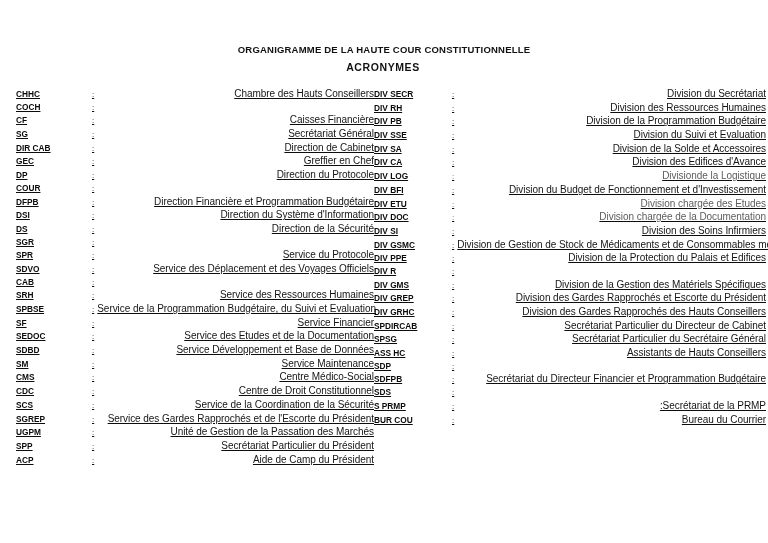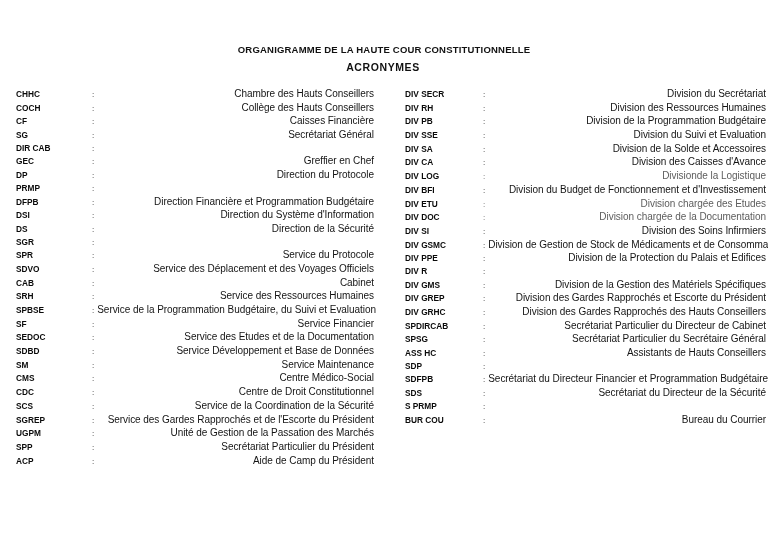--- a/index.html
+++ b/index.html
@@ -37,20 +37,21 @@
     letter-spacing: 0.6px;
     color: #111;
     margin: 6px 2px 0 0;
   }
   .columns {
     display: flex;
     margin-top: 16px;
     padding: 0 14px 0 16px;
     box-sizing: border-box;
     align-items: flex-start;
+    text-decoration: underline;
   }
   .col {
     display: block;
   }
   .col-left {
     width: 358px;
     flex: 0 0 358px;
   }
   .col-right {
     width: 392px;
@@ -63,21 +64,21 @@
     margin-bottom: 3.6px;
     white-space: nowrap;
   }
   .abbr {
     font-size: 8.3px;
     font-weight: bold;
     color: #0a0a0a;
     flex: 0 0 auto;
   }
   .col-left .abbr { width: 76px; }
-  .col-right .abbr { width: 78px; padding-left: 31px; }
+  .col-right .abbr { width: 78px; }
   .sep {
     font-size: 8.1px;
     color: #1a1a1a;
     flex: 0 0 auto;
     padding-right: 3px;
   }
   .def {
     font-size: 10px;
     color: #141414;
     flex: 1 1 auto;
@@ -104,48 +105,48 @@
     <div class="col col-left">
 
       <div class="row">
         <span class="abbr">CHHC</span>
         <span class="sep">:</span>
         <span class="def">Chambre des Hauts Conseillers</span>
       </div>
       <div class="row">
         <span class="abbr">COCH</span>
         <span class="sep">:</span>
-        <span class="def">Collège des Hauts Conseillers</span>
       </div>
       <div class="row">
         <span class="abbr">CF</span>
         <span class="sep">:</span>
         <span class="def">Caisses Financière</span>
       </div>
       <div class="row">
         <span class="abbr">SG</span>
         <span class="sep">:</span>
         <span class="def">Secrétariat Général</span>
       </div>
       <div class="row">
         <span class="abbr">DIR CAB</span>
         <span class="sep">:</span>
+        <span class="def">Direction de Cabinet</span>
       </div>
       <div class="row">
         <span class="abbr">GEC</span>
         <span class="sep">:</span>
         <span class="def">Greffier en Chef</span>
       </div>
       <div class="row">
         <span class="abbr">DP</span>
         <span class="sep">:</span>
         <span class="def">Direction du Protocole</span>
       </div>
       <div class="row">
-        <span class="abbr">PRMP</span>
+        <span class="abbr">COUR</span>
         <span class="sep">:</span>
       </div>
       <div class="row">
         <span class="abbr">DFPB</span>
         <span class="sep">:</span>
         <span class="def">Direction Financière et Programmation Budgétaire</span>
       </div>
       <div class="row">
         <span class="abbr">DSI</span>
         <span class="sep">:</span>
@@ -166,21 +167,20 @@
         <span class="def">Service du Protocole</span>
       </div>
       <div class="row">
         <span class="abbr">SDVO</span>
         <span class="sep">:</span>
         <span class="def">Service des Déplacement et des Voyages Officiels</span>
       </div>
       <div class="row">
         <span class="abbr">CAB</span>
         <span class="sep">:</span>
-        <span class="def">Cabinet</span>
       </div>
       <div class="row">
         <span class="abbr">SRH</span>
         <span class="sep">:</span>
         <span class="def">Service des Ressources Humaines</span>
       </div>
       <div class="row">
         <span class="abbr">SPBSE</span>
         <span class="sep">:</span>
         <span class="def">Service de la Programmation Budgétaire, du Suivi et Evaluation</span>
@@ -266,21 +266,21 @@
         <span class="def">Division du Suivi et Evaluation</span>
       </div>
       <div class="row">
         <span class="abbr">DIV SA</span>
         <span class="sep">:</span>
         <span class="def">Division de la Solde et Accessoires</span>
       </div>
       <div class="row">
         <span class="abbr">DIV CA</span>
         <span class="sep">:</span>
-        <span class="def">Division des Caisses d'Avance</span>
+        <span class="def">Division des Edifices d'Avance</span>
       </div>
       <div class="row faint">
         <span class="abbr">DIV LOG</span>
         <span class="sep">:</span>
         <span class="def">Divisionde la Logistique</span>
       </div>
       <div class="row">
         <span class="abbr">DIV BFI</span>
         <span class="sep">:</span>
         <span class="def">Division du Budget de Fonctionnement et d'Investissement</span>
@@ -349,25 +349,25 @@
         <span class="sep">:</span>
       </div>
       <div class="row">
         <span class="abbr">SDFPB</span>
         <span class="sep">:</span>
         <span class="def">Secrétariat du Directeur Financier et Programmation Budgétaire</span>
       </div>
       <div class="row">
         <span class="abbr">SDS</span>
         <span class="sep">:</span>
-        <span class="def">Secrétariat du Directeur de la Sécurité</span>
       </div>
       <div class="row">
         <span class="abbr">S PRMP</span>
         <span class="sep">:</span>
+        <span class="def">:Secrétariat de la PRMP</span>
       </div>
       <div class="row">
         <span class="abbr">BUR COU</span>
         <span class="sep">:</span>
         <span class="def">Bureau du Courrier</span>
       </div>
 
     </div>
 
   </div>

